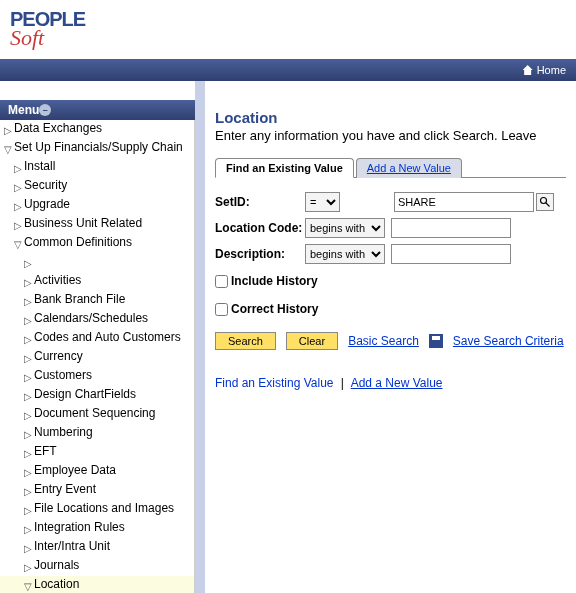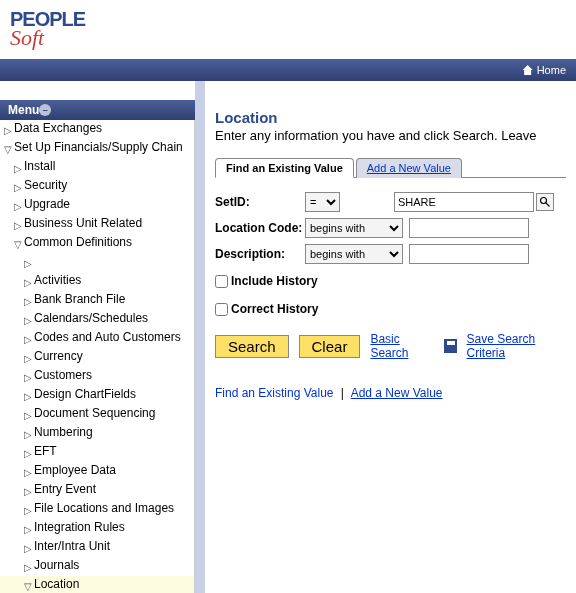--- a/index.html
+++ b/index.html
@@ -33,32 +33,32 @@
 .content { flex: 1; padding: 10px 10px 10px 20px; position: relative; }
 .vstripe { position: absolute; left: 0; top: 0; bottom: 0; width: 10px; background: #c8d0e8; }
 .page-title { color: #2e4a8c; font-weight: bold; font-size: 15px; margin-top: 18px; }
 .page-sub { font-size: 13px; margin-top: 2px; margin-bottom: 14px; }
 .tabs { display: flex; border-bottom: 1px solid #888; margin-bottom: 14px; }
 .tab { padding: 3px 10px; font-size: 11px; border: 1px solid #888; border-bottom: none; background: #d8dce8; border-radius: 4px 4px 0 0; margin-right: 2px; position: relative; top: 1px; cursor: pointer; }
 .tab.active { background: #fff; border-bottom: 1px solid #fff; font-weight: bold; }
 .tab.inactive { color: #0033cc; text-decoration: underline; }
 .form-row { display: flex; align-items: center; margin-bottom: 6px; }
 .form-label { width: 90px; font-size: 12px; font-weight: bold; }
-.op-select { width: 98px; height: 20px; font-size: 11px; border: 1px solid #888; background: #f4f4f4; }
+.op-select { width: 80px; height: 20px; font-size: 11px; border: 1px solid #888; background: #f4f4f4; }
 .text-input { height: 20px; border: 1px solid #888; padding: 0 3px; font-size: 11px; }
 .w-35 { width: 35px; margin-right:4px;}
 .w-120 { width: 120px; }
 .w-140 { width: 140px; }
 .lookup { width: 18px; height: 18px; border: 1px solid #888; display: inline-flex; align-items: center; justify-content: center; margin-left: 2px; cursor: pointer; background: #f4f4f4; }
 .lookup svg { width: 12px; height: 12px; }
 .check-row { display: flex; gap: 14px; margin: 10px 0 16px 0; font-size: 12px; flex-direction: column; }
 .check-row label { display: flex; align-items: center; gap: 3px; font-weight: bold; }
 .check-row input { width: 13px; height: 13px; }
 .btn-row { display: flex; align-items: center; gap: 10px; margin-bottom: 26px; }
-.btn { background: #ffe066; border: 1px solid #888; padding: 2px 12px; font-size: 15px; cursor: pointer; }
+.btn { background: #ffe066; border: 1px solid #888; padding: 2px 12px; font-size: 11px; cursor: pointer; }
 .link { color: #0033cc; text-decoration: underline; font-size: 12px; cursor: pointer; }
 .save-icon { width: 14px; height: 14px; background: #2e4a8c; display: inline-block; position: relative; }
 .save-icon::after { content: ''; position: absolute; top: 2px; left: 3px; width: 8px; height: 4px; background: #fff; }
 .bottom-links { font-size: 12px; }
 .bottom-links .sep { margin: 0 4px; }
 </style>
 </head>
 <body>
 
 <div class="logo-area">

